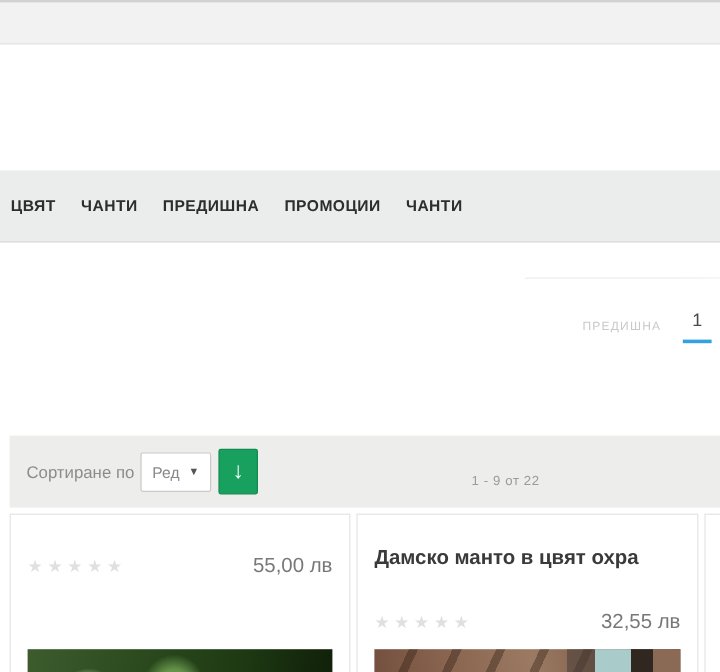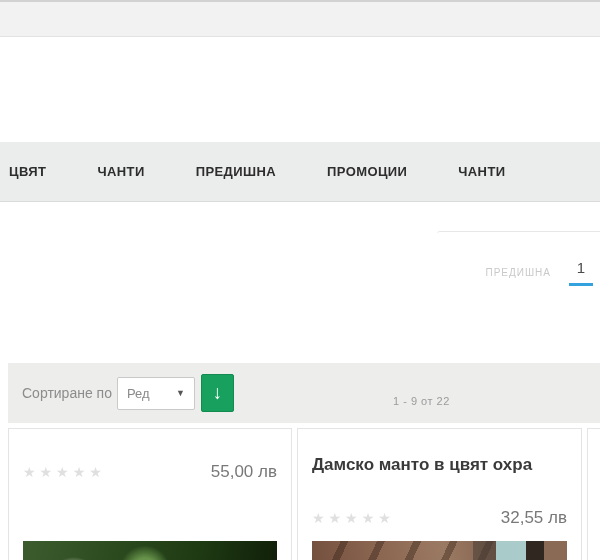--- a/index.html
+++ b/index.html
@@ -7,42 +7,42 @@
               font-family:"Liberation Sans", sans-serif; }
 
   
   .top-strip { position:absolute; top:0; left:0; width:600px; height:37px;
                background:#f1f2f1; border-top:2px solid #d2d2d2;
                border-bottom:1px solid #e3e3e3; }
 
   
   .nav-bar { position:absolute; top:142px; left:0; width:600px; height:60px;
              background:#ebecec; border-bottom:1px solid #dadada;
-             display:flex; align-items:center; padding-left:9px;gap:30px; }
+             display:flex; align-items:center; padding-left:9px; }
   .nav-item { font-size:13px; font-weight:bold; color:#2d2d2d;
               letter-spacing:.4px; margin-right:21px; cursor:pointer;
               white-space:nowrap; }
 
   
   .pagination-box { position:absolute; top:231px; left:437px; right:0;
                     border-top:1px solid #e7e7e7; border-radius:3px 0 0 0;
                     height:70px; }
   .pagination-row { position:absolute; top:27px; right:7px;
                     display:flex; align-items:center; }
   .prev-link { font-size:10px; color:#c9c9c9; letter-spacing:1px;
                margin-right:18px; }
   .page-current { width:24px; text-align:center; font-size:15px; color:#4a4a4a;
                   padding-bottom:7px; border-bottom:3px solid #35a2e0; }
 
   
   .sort-bar { position:absolute; top:330px; left:8px; right:0; height:60px;
               background:#ededec; display:flex; align-items:center;
               padding-left:14px;margin-top:33px; }
   .sort-label { font-size:14px; color:#8c8c8c; margin-right:5px; }
-  .sort-select { width:78px; height:33px; background:#fff;
+  .sort-select { width:59px; height:33px; background:#fff;
                  border:1px solid #c9c9c9; border-radius:2px;
                  display:flex; align-items:center; justify-content:space-between;
                  padding:0 9px; cursor:pointer; }
   .sort-select .value { font-size:13px; color:#8a8a8a; }
   .sort-select .caret { font-size:9px; color:#555; }
   .sort-dir-btn { width:33px; height:38px; margin-left:6px; background:#17a05e;
                   border:1px solid #128a50; border-radius:2px; color:#fff;
                   font-size:19px; font-weight:bold; line-height:36px;
                   text-align:center; cursor:pointer; }
   .results-count { position:absolute; left:385px; top:0; height:76px;

